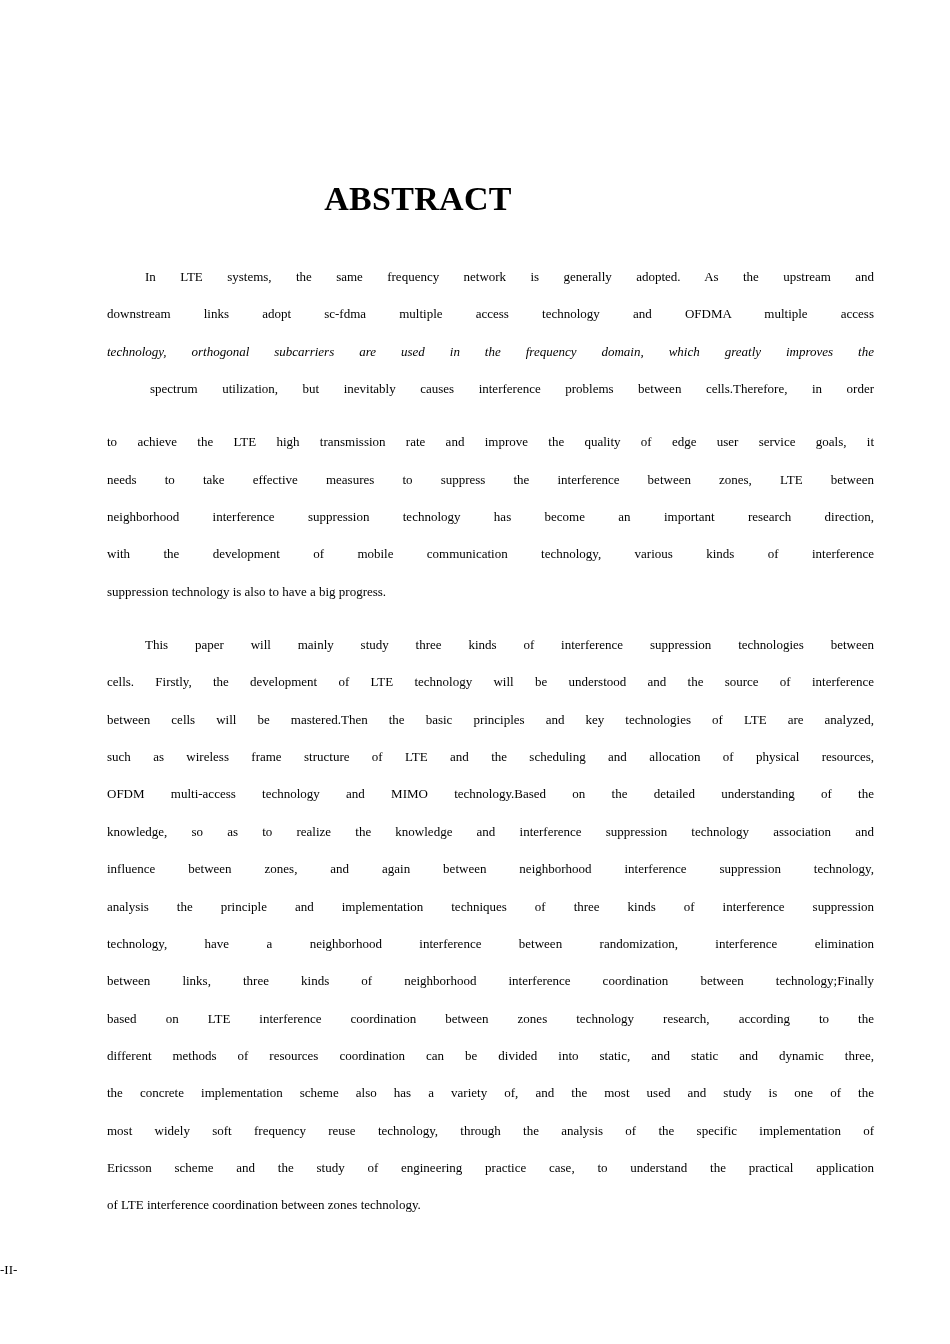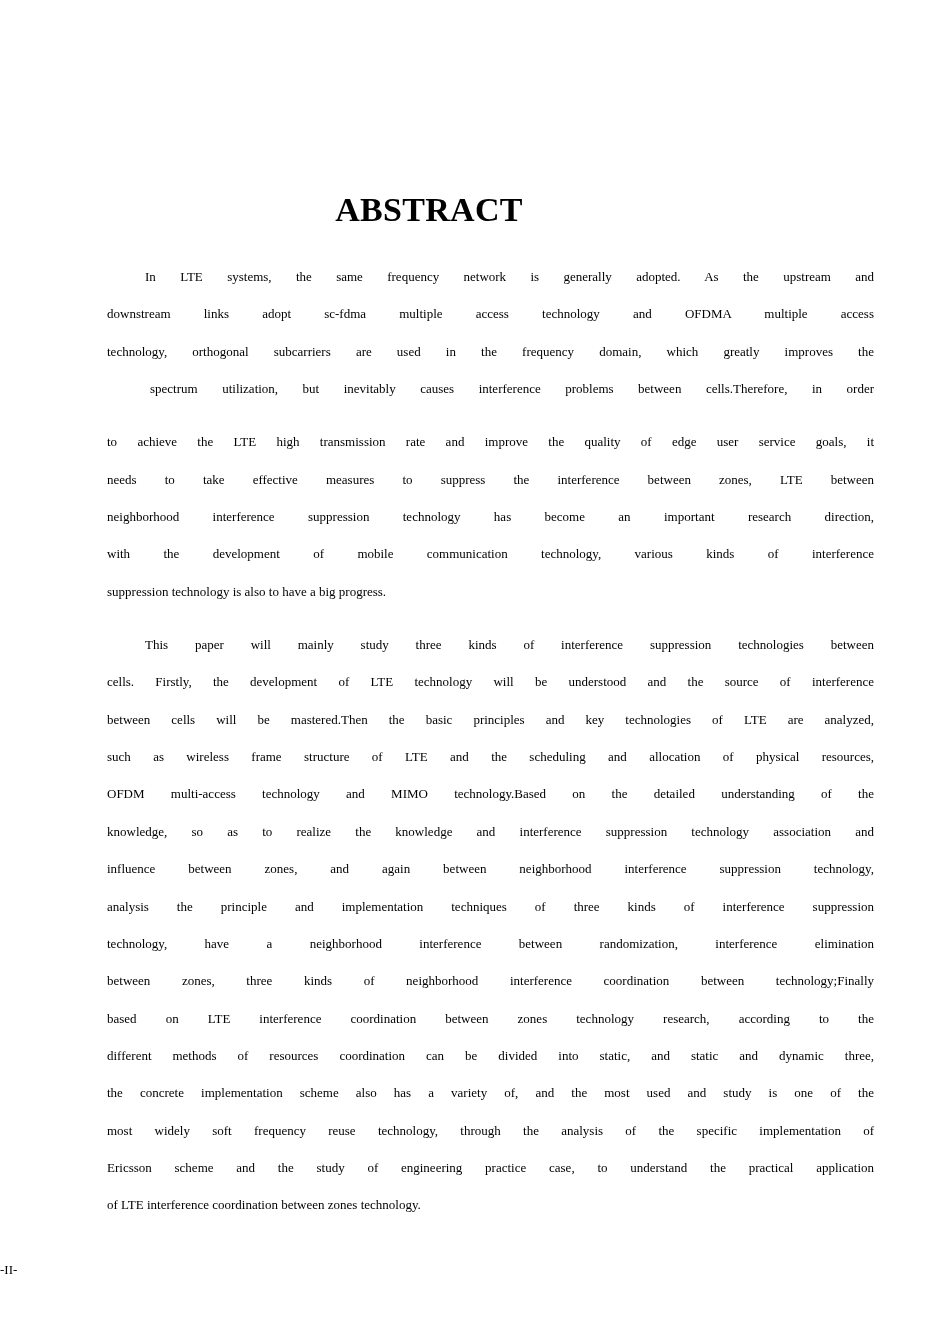--- a/index.html
+++ b/index.html
@@ -26,21 +26,21 @@
     .title {
       position: absolute;
       left: 0;
       top: 174px;
       width: 776px;
       text-align: center;
       font-family: "Liberation Serif", "DejaVu Serif", serif;
       font-weight: bold;
       font-size: 34px;
       line-height: 40px;
-      margin: 16px;
+      margin: 5px;
       letter-spacing: 0.3px;
       padding-left: 25px;
     }
     .body-text {
       position: absolute;
       left: 107px;
       top: 258px;
       width: 767px;
       font-size: 13px;
     }
@@ -73,39 +73,39 @@
 </head>
 <body>
 
 <div class="page">
   <h1 class="title">ABSTRACT</h1>
 
   <div class="body-text">
     <div class="para">
       <span class="line indent" style="white-space: normal;">In LTE systems, the same frequency network is generally adopted. As the upstream and</span>
       <span class="line" style="white-space: normal;">downstream links adopt sc-fdma multiple access technology and OFDMA multiple access</span>
-      <span class="line" style="white-space: normal;">technology, orthogonal subcarriers are used in the frequency domain, which greatly improves the</span>
+      <span class="line" style="white-space: normal; font-style: italic;">technology, orthogonal subcarriers are used in the frequency domain, which greatly improves the</span>
       <span class="line" style="white-space: normal; margin-left: 43px;">spectrum utilization, but inevitably causes interference problems between cells.Therefore, in order</span>
       <span class="line" style="white-space: normal; margin-top: 16px;">to achieve the LTE high transmission rate and improve the quality of edge user service goals, it</span>
       <span class="line" style="white-space: normal;">needs to take effective measures to suppress the interference between zones, LTE between</span>
       <span class="line" style="white-space: normal;">neighborhood interference suppression technology has become an important research direction,</span>
       <span class="line" style="white-space: normal;">with the development of mobile communication technology, various kinds of interference</span>
       <span class="line last" style="white-space: normal;">suppression technology is also to have a big progress.</span>
     </div>
     <div class="para">
       <span class="line indent" style="white-space: normal;">This paper will mainly study three kinds of interference suppression technologies between</span>
       <span class="line" style="white-space: normal;">cells. Firstly, the development of LTE technology will be understood and the source of interference</span>
       <span class="line" style="white-space: normal;">between cells will be mastered.Then the basic principles and key technologies of LTE are analyzed,</span>
       <span class="line" style="white-space: normal;">such as wireless frame structure of LTE and the scheduling and allocation of physical resources,</span>
       <span class="line" style="white-space: normal;">OFDM multi-access technology and MIMO technology.Based on the detailed understanding of the</span>
       <span class="line" style="white-space: normal;">knowledge, so as to realize the knowledge and interference suppression technology association and</span>
       <span class="line" style="white-space: normal;">influence between zones, and again between neighborhood interference suppression technology,</span>
       <span class="line" style="white-space: normal;">analysis the principle and implementation techniques of three kinds of interference suppression</span>
       <span class="line" style="white-space: normal;">technology, have a neighborhood interference between randomization, interference elimination</span>
-      <span class="line" style="white-space: normal;">between zones, three kinds of neighborhood interference coordination between technology;Finally</span>
+      <span class="line" style="white-space: normal;">between links, three kinds of neighborhood interference coordination between technology;Finally</span>
       <span class="line" style="white-space: normal;">based on LTE interference coordination between zones technology research, according to the</span>
       <span class="line" style="white-space: normal;">different methods of resources coordination can be divided into static, and static and dynamic three,</span>
       <span class="line" style="white-space: normal;">the concrete implementation scheme also has a variety of, and the most used and study is one of the</span>
       <span class="line" style="white-space: normal;">most widely soft frequency reuse technology, through the analysis of the specific implementation of</span>
       <span class="line" style="white-space: normal;">Ericsson scheme and the study of engineering practice case, to understand the practical application</span>
       <span class="line last" style="white-space: normal;">of LTE interference coordination between zones technology.</span>
     </div>
   </div>
 
   <div class="page-number">-II-</div>

